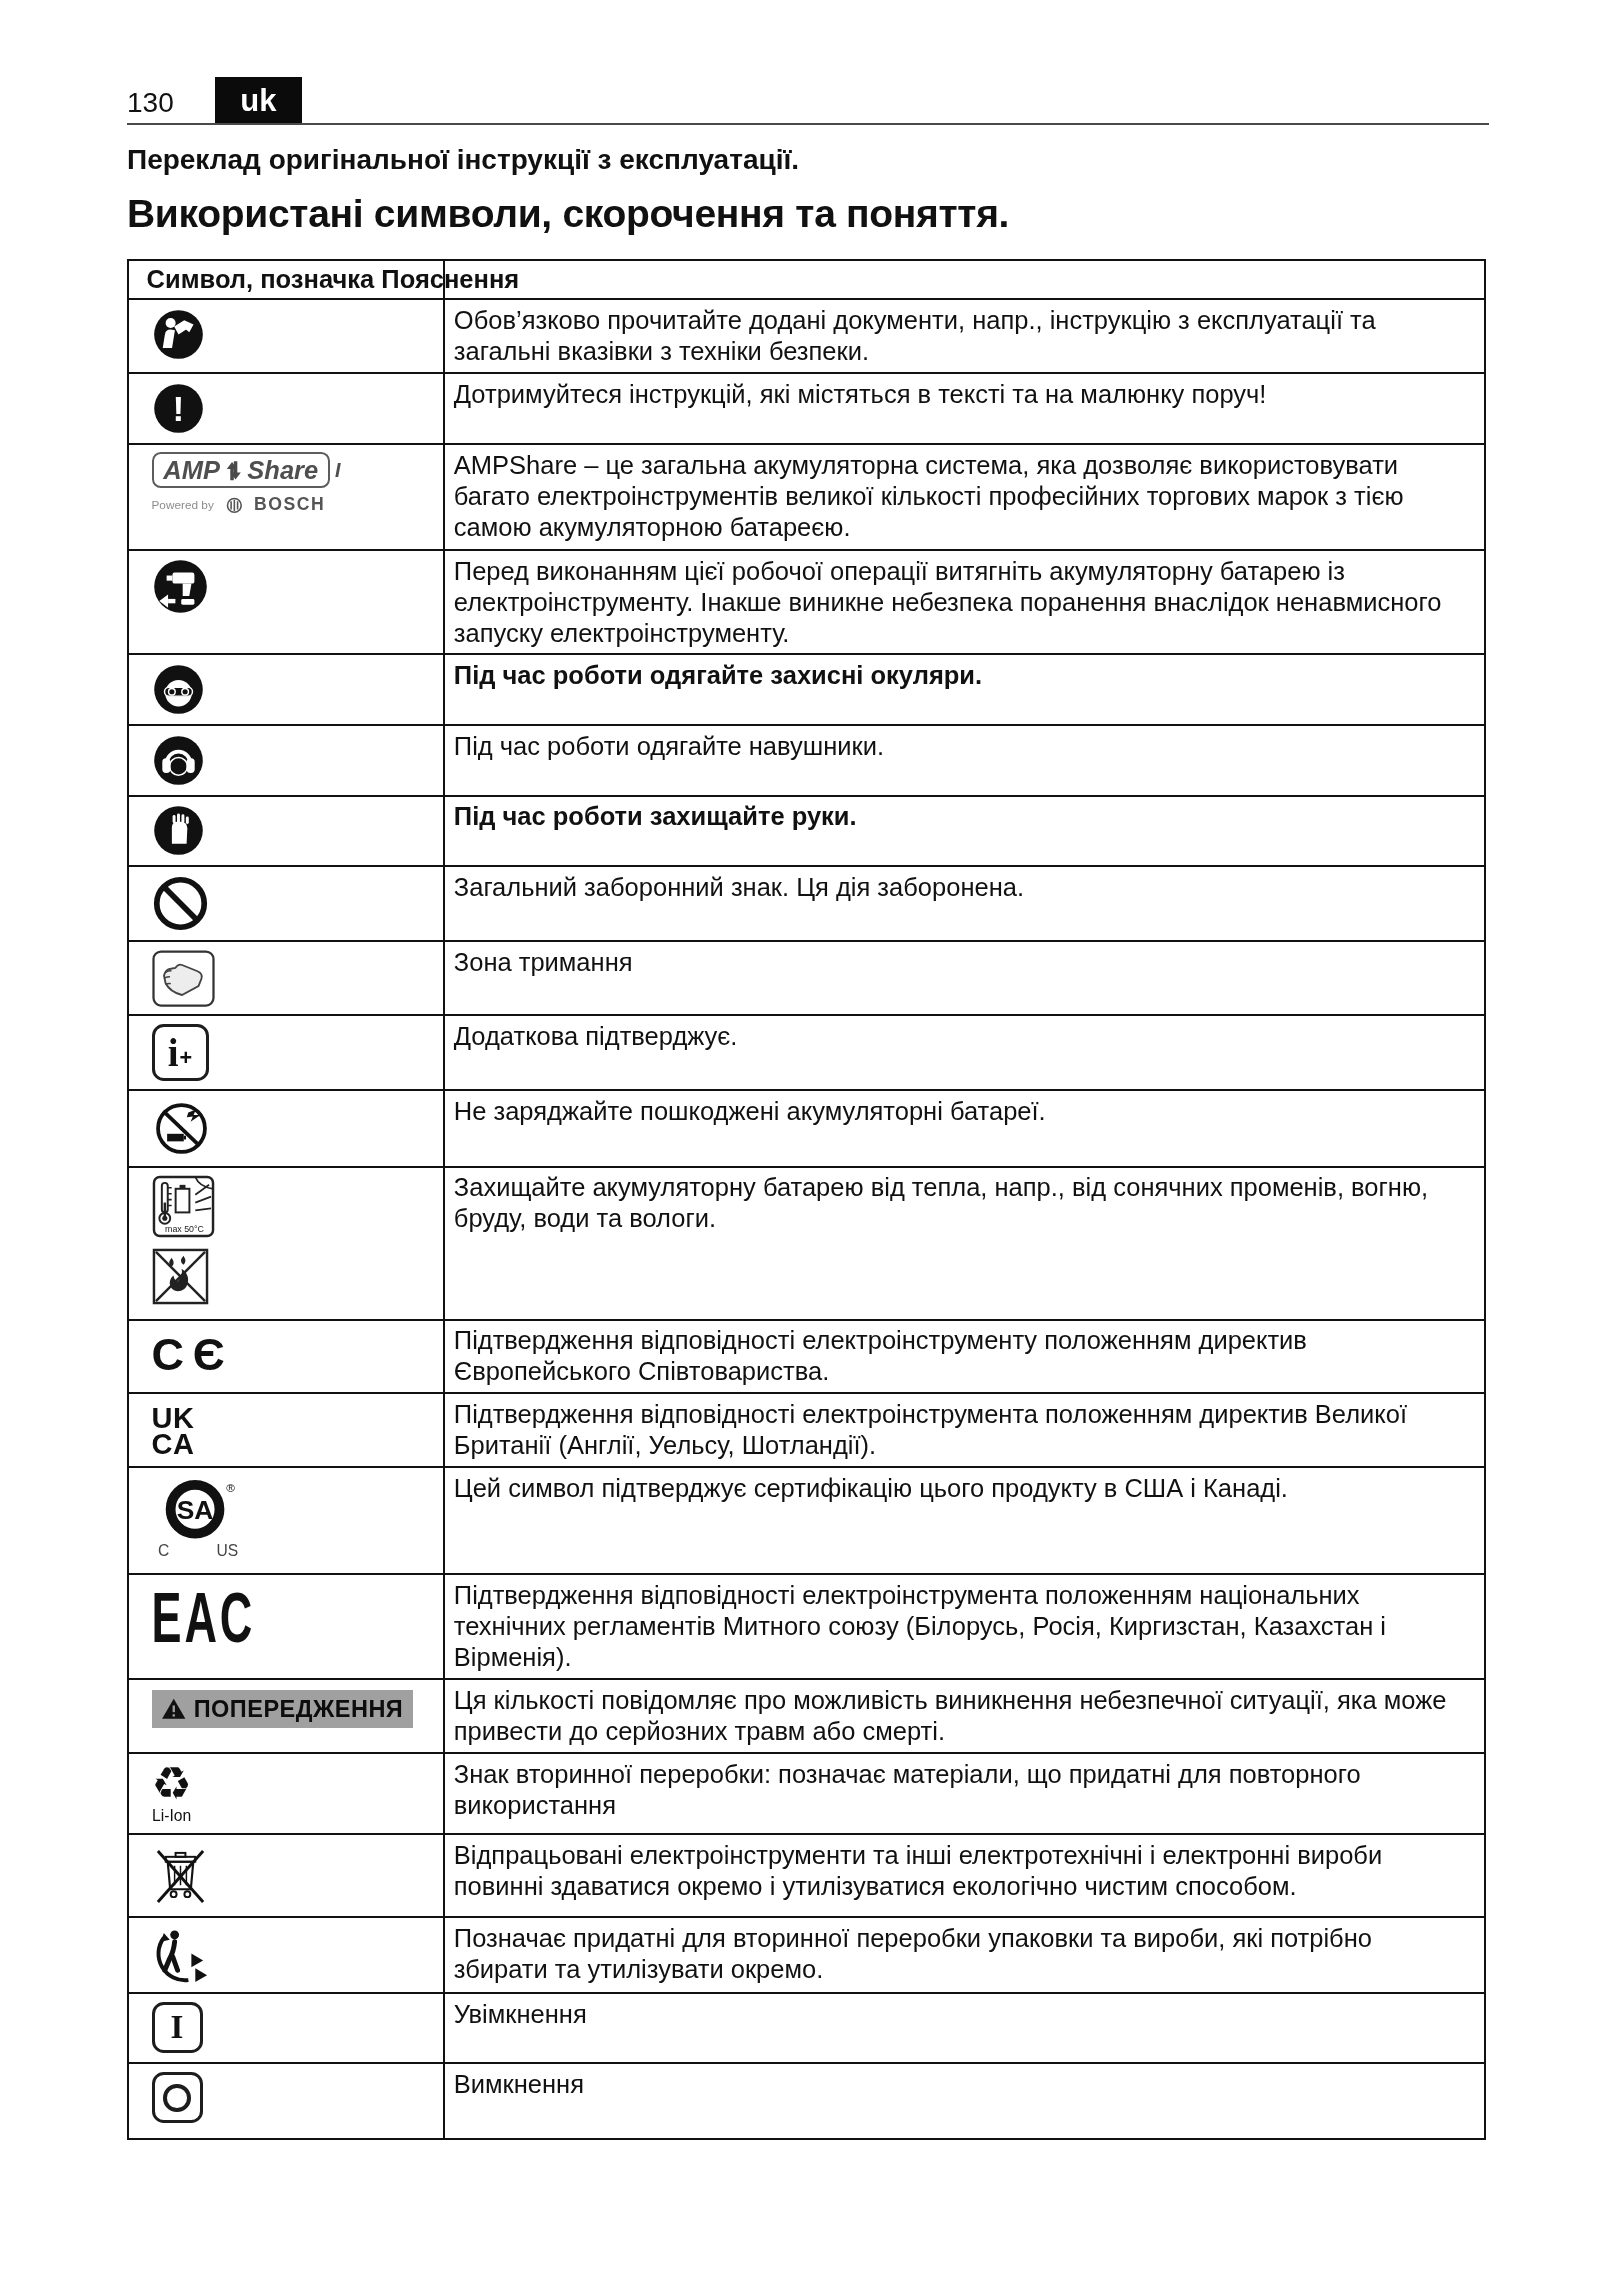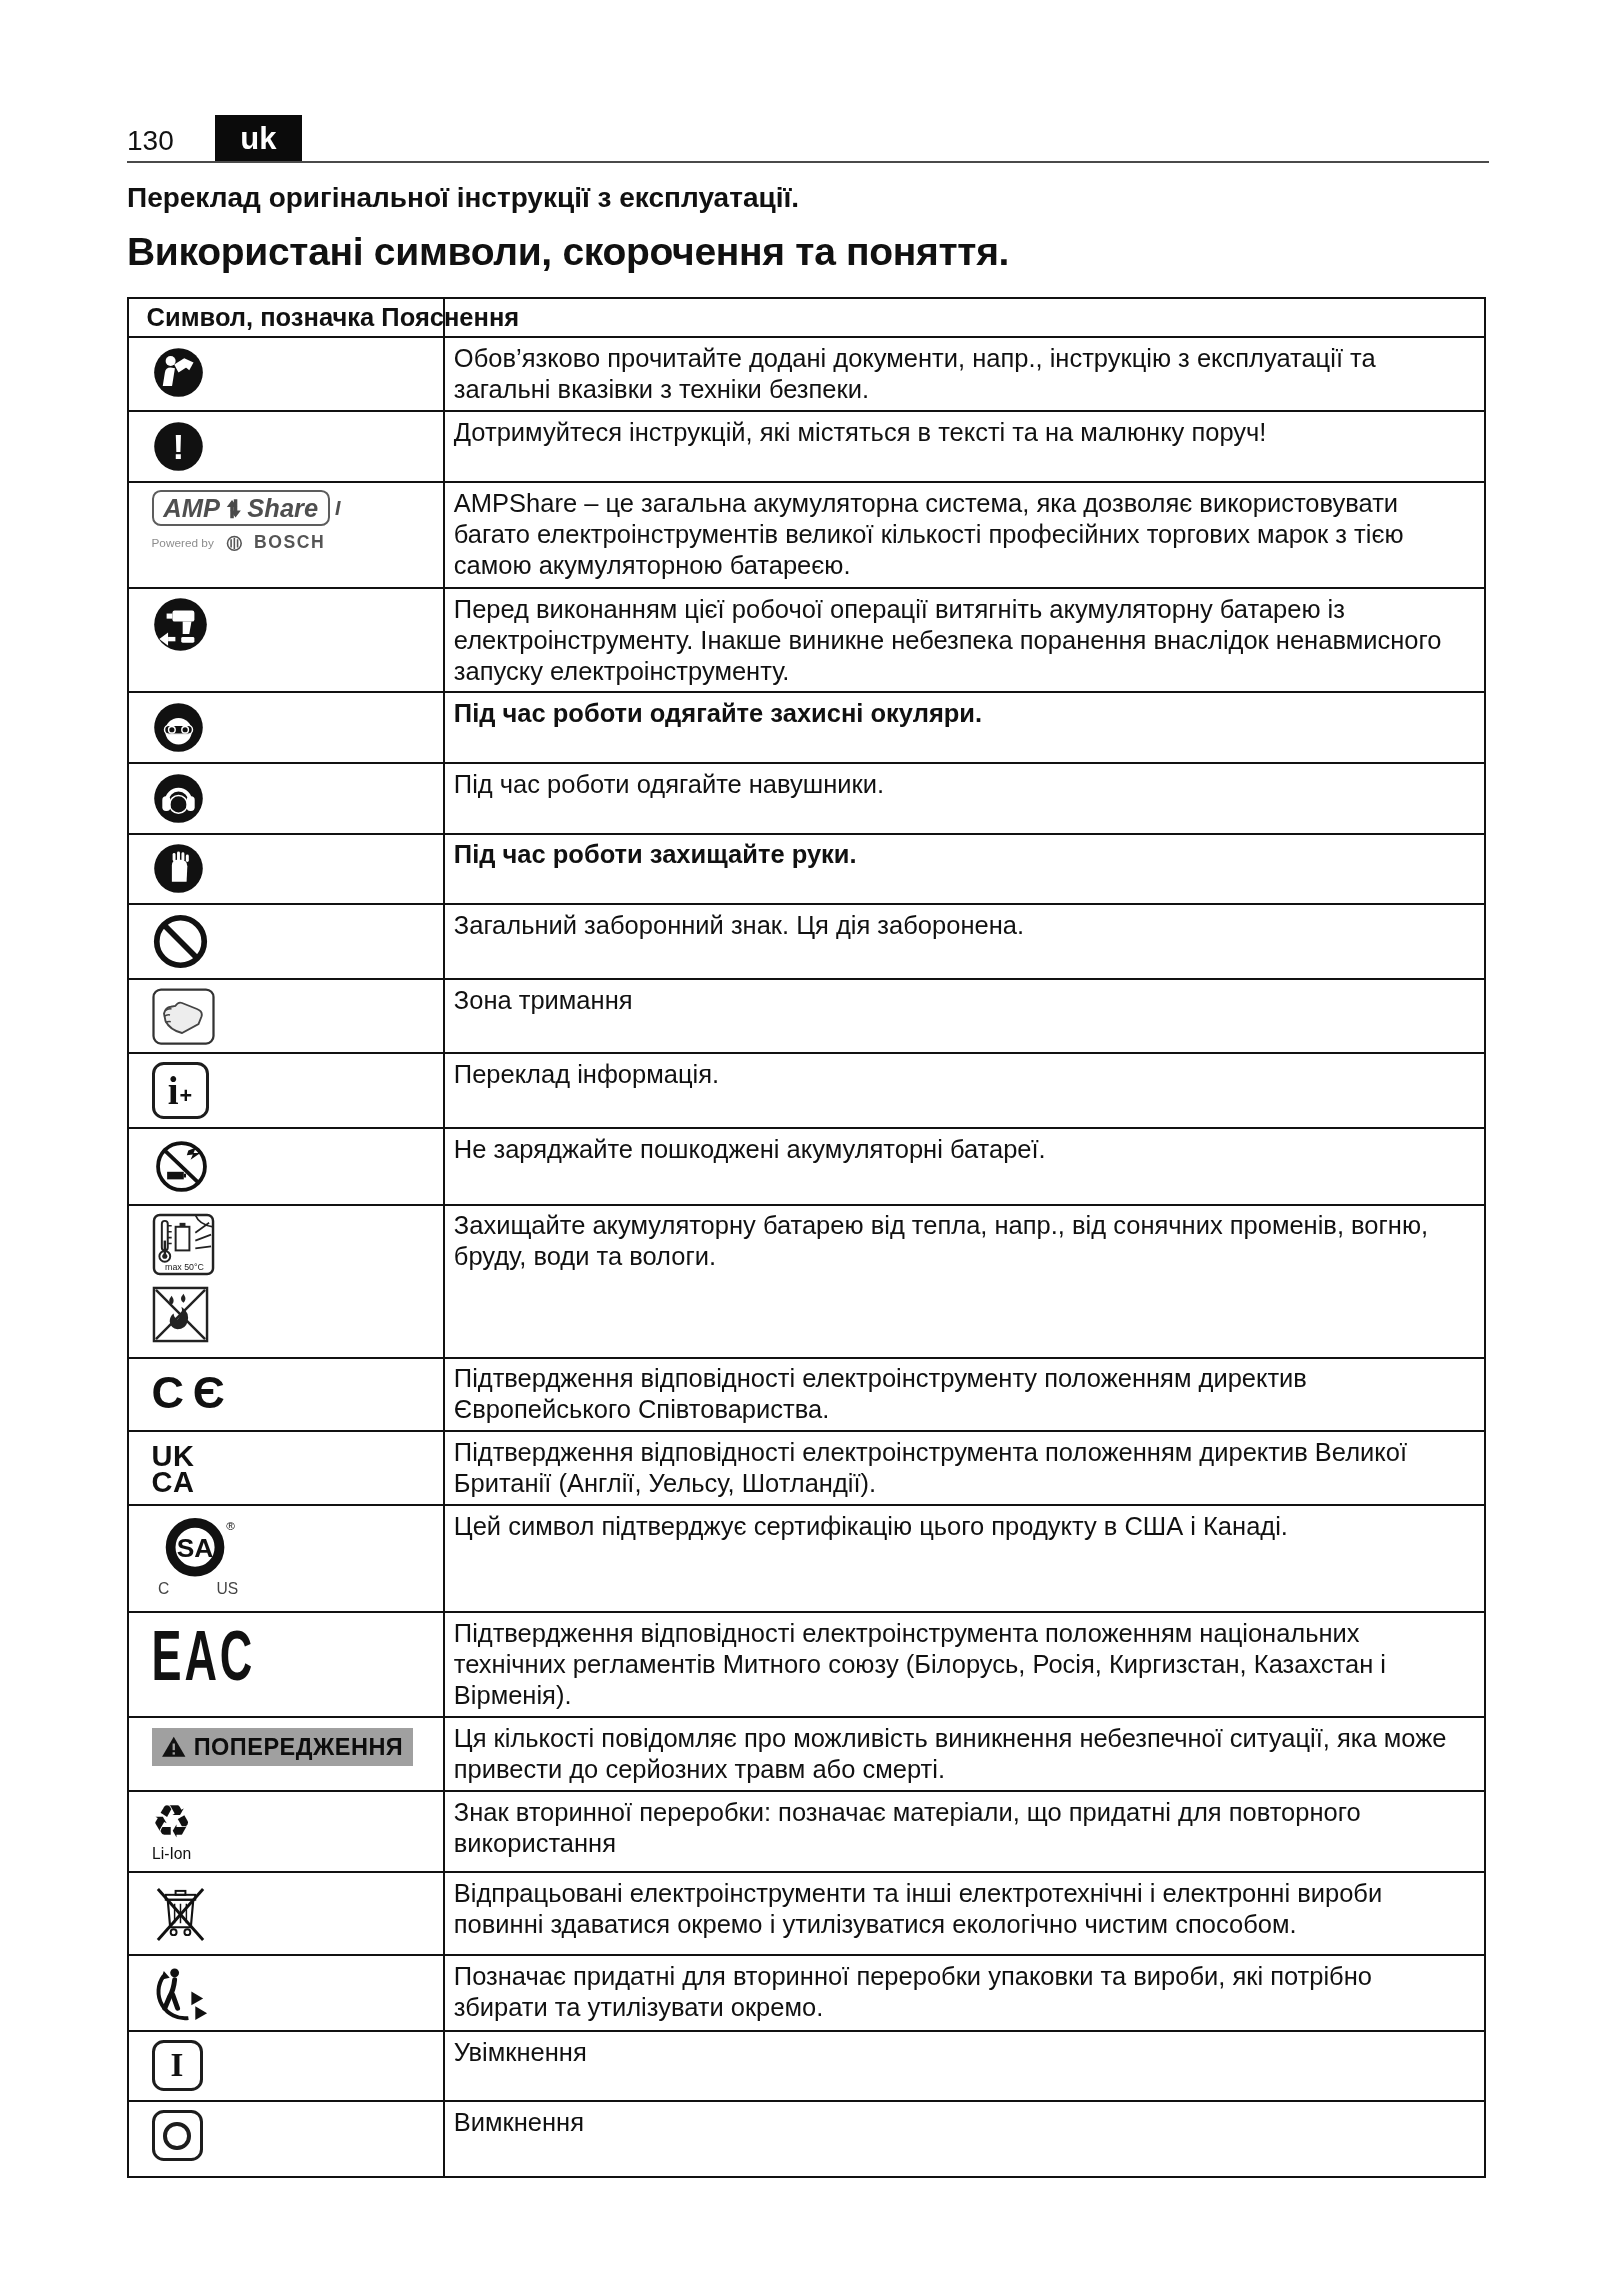--- a/index.html
+++ b/index.html
@@ -1,20 +1,20 @@
 <!DOCTYPE html>
 <html><head>
 <meta charset="utf-8">
 <style>
   html,body{margin:0;padding:0;background:#e8e8e8;}
   .page{width:1621px;height:2293px;background:#ffffff;position:relative;
         font-family:"Liberation Sans",sans-serif;color:#111;overflow:hidden;}
   .content{margin-left:127px;width:1362px;}
   
-  .pagehead{padding-top:115px;display:flex;align-items:flex-end;gap:41px;
+  .pagehead{padding-top:77px;display:flex;align-items:flex-end;gap:41px;
             border-bottom:2.9px solid #4a4a4a;}
   .pagenum{font-size:28px;padding-bottom:3.9px;}
   .langbadge{background:#0b0b0b;color:#fff;font-weight:bold;font-size:31px;
              padding:7.8px 25.5px 6.9px;line-height:1;}
   .subtitle{margin-top:19.6px;font-size:28px;font-weight:bold;}
   .pagetitle{margin-top:15.7px;font-size:39px;font-weight:bold;letter-spacing:-0.3px;}
   
   .symtable{margin-top:23.5px;border:2px solid #111;width:1359px;box-sizing:border-box;}
   .trow{display:flex;border-top:2px solid #111;box-sizing:border-box;}
   .trow:first-child{border-top:none;}
@@ -189,21 +189,21 @@
           </div>
           <div class="c2"><span>Зона тримання</span></div>
         </div>
         <div class="trow" style="min-height: 73px;">
           <div class="c1">
             <div class="iplusbox">
               <span class="ib">i</span>
               <span class="ip">+</span>
             </div>
           </div>
-          <div class="c2"><span>Переклад інформація.</span></div>
+          <div class="c2"><span>Додаткова підтверджує.</span></div>
         </div>
         <div class="trow" style="min-height: 62px;">
           <div class="c1">
             <svg width="59" height="59" viewBox="0 0 78 78">
               <circle cx="39" cy="39" r="31" fill="none" stroke="#111" stroke-width="5"></circle>
               <rect x="20" y="46" width="22" height="10" fill="#111"></rect>
               <rect x="42" y="48.5" width="3" height="5" fill="#111"></rect>
               <path d="M48 18 l10 -4 -3 7 9 0 -13 9 3 -7 -8 1 z" fill="#111"></path>
               <line x1="15" y1="16" x2="63" y2="62" stroke="#111" stroke-width="5"></line>
             </svg>

